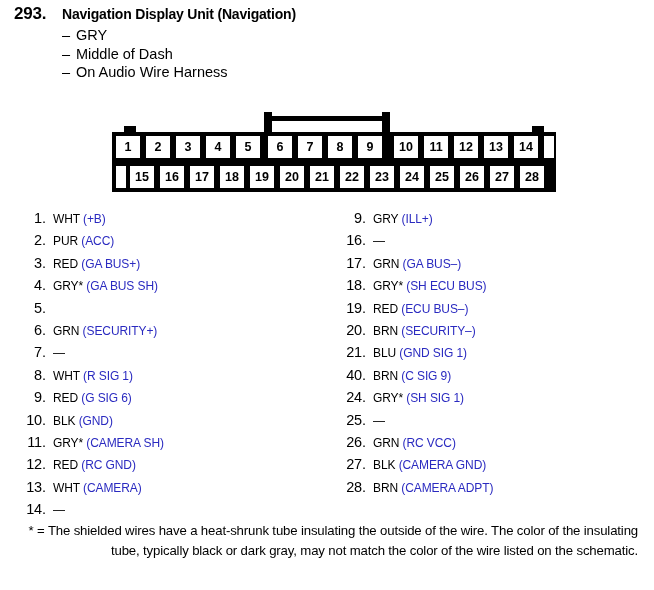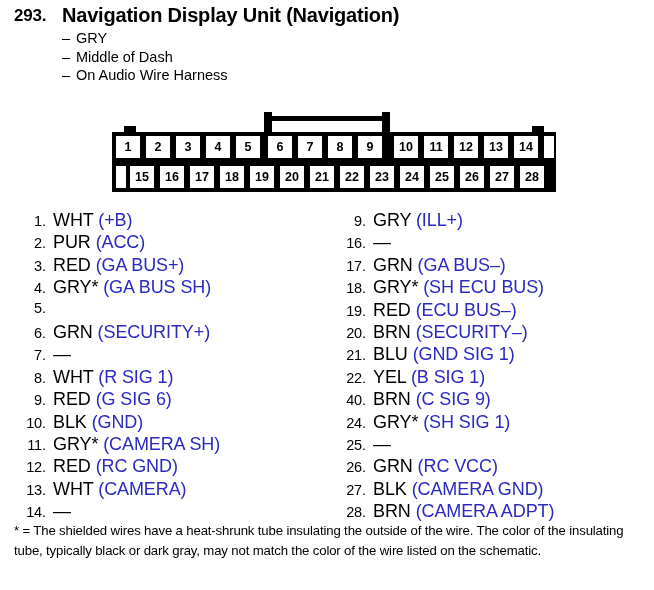--- a/index.html
+++ b/index.html
@@ -28,21 +28,21 @@
     align-items: center;
   }
   #title-number {
     font-size: 17px;
     font-weight: bold;
     letter-spacing: -0.2px;
     width: 48px;
     flex: 0 0 48px;
   }
   #title-text {
-    font-size: 20px;
+    font-size: 14px;
     font-weight: bold;
     letter-spacing: -0.2px;
   }
   #subtitle-list {
     margin-top: 2px;
     padding-left: 48px;
   }
   .subtitle-item {
     font-size: 14.5px;
     line-height: 18.5px;
@@ -96,21 +96,21 @@
     white-space: nowrap;
   }
   .pin-index {
     font-size: 14.5px;
     text-align: right;
     width: 28px;
     flex: 0 0 28px;
     letter-spacing: -0.1px;
   }
   .pin-body {
-    font-size: 18px;
+    font-size: 12px;
     padding-left: 7px;
     letter-spacing: -0.1px;
   }
   .pin-wire {
     color: #000000;
   }
   .pin-signal {
     color: #2a2ac0;
   }
   .pin-empty {
@@ -119,21 +119,21 @@
 
   
   #footnote {
     position: absolute;
     left: 14px;
     top: 521px;
     width: 624px;
     font-size: 13.2px;
     line-height: 19.5px;
     letter-spacing: -0.15px;
-    text-align: left;
+    text-align: right;
   }
 </style>
 </head>
 <body>
 
 <div id="header">
   <div id="title-row">
     <span id="title-number">293.</span>
     <span id="title-text">Navigation Display Unit (Navigation)</span>
   </div>
@@ -321,24 +321,20 @@
       </div>
     <div class="pin-row">
         <span class="pin-index">20.</span>
         <span class="pin-body"><span class="pin-wire">BRN</span> <span class="pin-signal">(SECURITY–)</span></span>
       </div>
     <div class="pin-row">
         <span class="pin-index">21.</span>
         <span class="pin-body"><span class="pin-wire">BLU</span> <span class="pin-signal">(GND SIG 1)</span></span>
       </div>
     <div class="pin-row">
-        <span class="pin-index">22.</span>
-        <span class="pin-body"><span class="pin-wire">YEL</span> <span class="pin-signal">(B SIG 1)</span></span>
-      </div>
-    <div class="pin-row">
         <span class="pin-index">40.</span>
         <span class="pin-body"><span class="pin-wire">BRN</span> <span class="pin-signal">(C SIG 9)</span></span>
       </div>
     <div class="pin-row">
         <span class="pin-index">24.</span>
         <span class="pin-body"><span class="pin-wire">GRY*</span> <span class="pin-signal">(SH SIG 1)</span></span>
       </div>
     <div class="pin-row">
         <span class="pin-index">25.</span>
         <span class="pin-body"><span class="pin-empty">—</span> <span class="pin-signal"></span></span>

